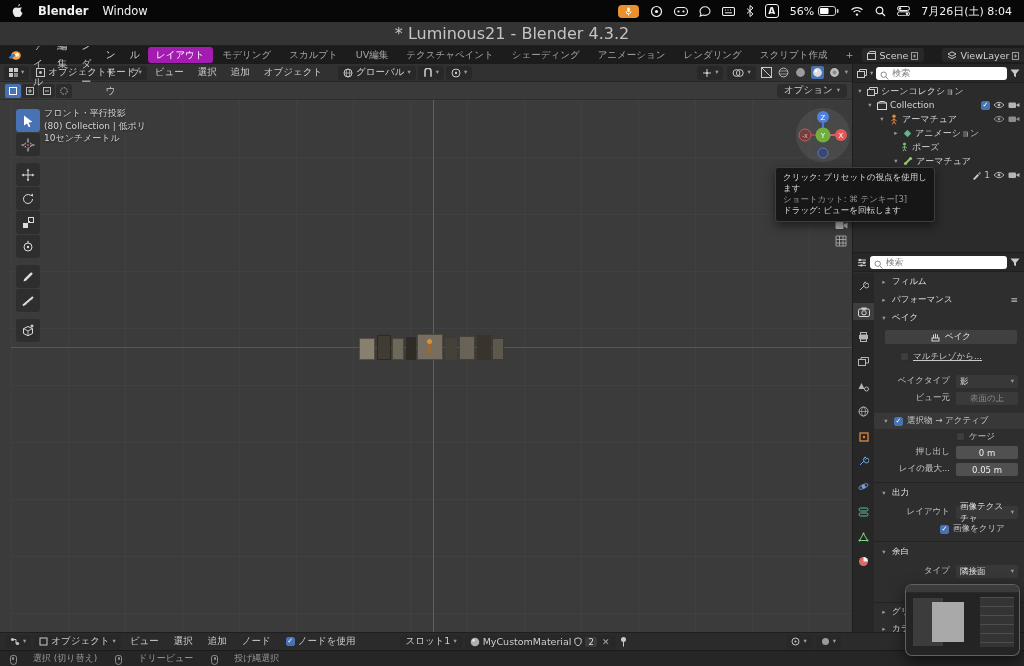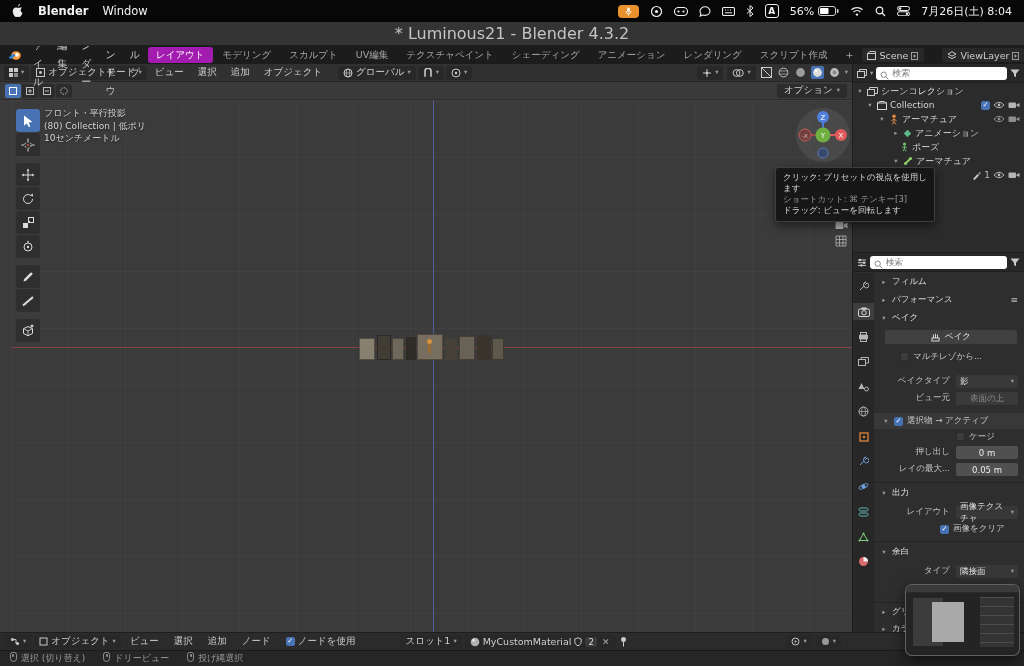--- a/index.html
+++ b/index.html
@@ -79,21 +79,21 @@
 .bakebtn{margin:2px 6px 3px 10px;height:16px;background:#404040;border:1px solid #2f2f2f;border-radius:3px;display:flex;align-items:center;justify-content:center;gap:5px;color:#e6e6e6;}
 .menu-ic{margin-left:auto;color:#bdbdbd;font-size:9px;}
 
 .nheader{position:absolute;left:0;top:632px;width:1024px;height:18px;background:#2b2b2b;border-top:1px solid #1e1e1e;display:flex;align-items:center;gap:3px;padding:0 5px;font-size:9.5px;color:#cfcfcf;z-index:10;}
 .nmenu{padding:0 6px;white-space:nowrap;}
 .chip{background:#3a3a3a;border-radius:2px;padding:0 3px;font-size:8.5px;color:#ddd;}
 .xbtn{color:#aaa;font-size:9px;padding:0 2px;}
 .nh-right{margin-left:auto;display:flex;align-items:center;gap:4px;padding-right:178px;}
 
 .statusbar{position:absolute;left:0;top:650px;width:1024px;height:16px;background:#262626;border-top:1px solid #1a1a1a;display:flex;align-items:center;gap:18px;padding:0 10px;font-size:9px;color:#9b9b9b;z-index:10;}
-.sitem{display:flex;align-items:flex-start;gap:4px;white-space:nowrap;}
+.sitem{display:flex;align-items:flex-end;gap:16px;white-space:nowrap;}
 .mouse{width:7px;height:10px;border:1px solid #8f8f8f;border-radius:3px 3px 4px 4px;position:relative;display:inline-block;}
 .mouse::after{content:"";position:absolute;top:1px;width:2px;height:3px;background:#8f8f8f;border-radius:1px;}
 .m-l::after{left:1px;}.m-m::after{left:2px;}.m-r::after{right:1px;}
 
 .tooltip{position:absolute;left:775px;top:167px;width:160px;background:rgba(22,22,22,.97);border:1px solid #3e3e3e;border-radius:3px;padding:4px 7px 5px;font-size:8.5px;line-height:11px;color:#dcdcdc;box-shadow:0 4px 10px rgba(0,0,0,.5);z-index:40;}
 .tooltip .dim{color:#969696;}
 
 .pip{position:absolute;left:905px;top:584px;width:115px;height:72px;background:#242424;border:1px solid rgba(255,255,255,.28);border-radius:7px;box-shadow:0 6px 16px rgba(0,0,0,.55);z-index:50;overflow:hidden;}
 .pip-tb{height:8px;background:#3b3b3b;border-bottom:1px solid #2a2a2a;}
 .pip-a{position:absolute;left:7px;top:13px;width:30px;height:48px;background:#3c3c3c;}
@@ -711,21 +711,21 @@
           <span class="exp">▾</span>
           <span>ベイク</span>
         </div>
       <div class="bakebtn">
         <svg width="9" height="9">
             <path d="M2.5 5V1.5M4.5 5V0.8M6.5 5V1.5" stroke="#d5d5d5"></path>
             <rect x="1" y="5" width="7" height="3" fill="none" stroke="#d5d5d5"></rect>
           </svg>
         <span>ベイク</span>
       </div>
-      <div class="cbrow" style="padding-left:26px;">
+      <div class="cbrow" style="padding-left:26px;text-decoration:underline;">
         <span class="cb"></span>
         <span>マルチレゾから...</span>
       </div>
       <div class="prow" style="margin-top:8px;">
         <span class="plab">ベイクタイプ</span>
         <span class="pwid dd">
             <span>影</span>
             <span class="chev">▾</span>
           </span>
       </div>

